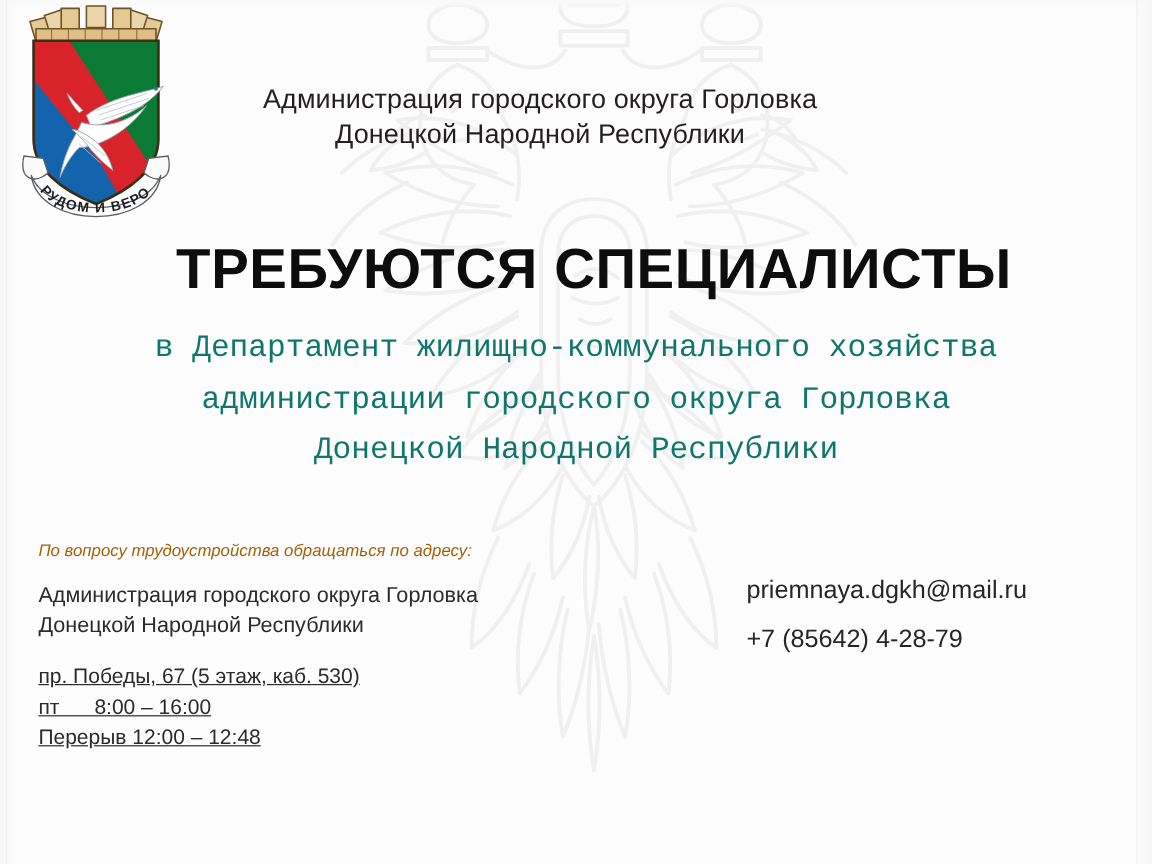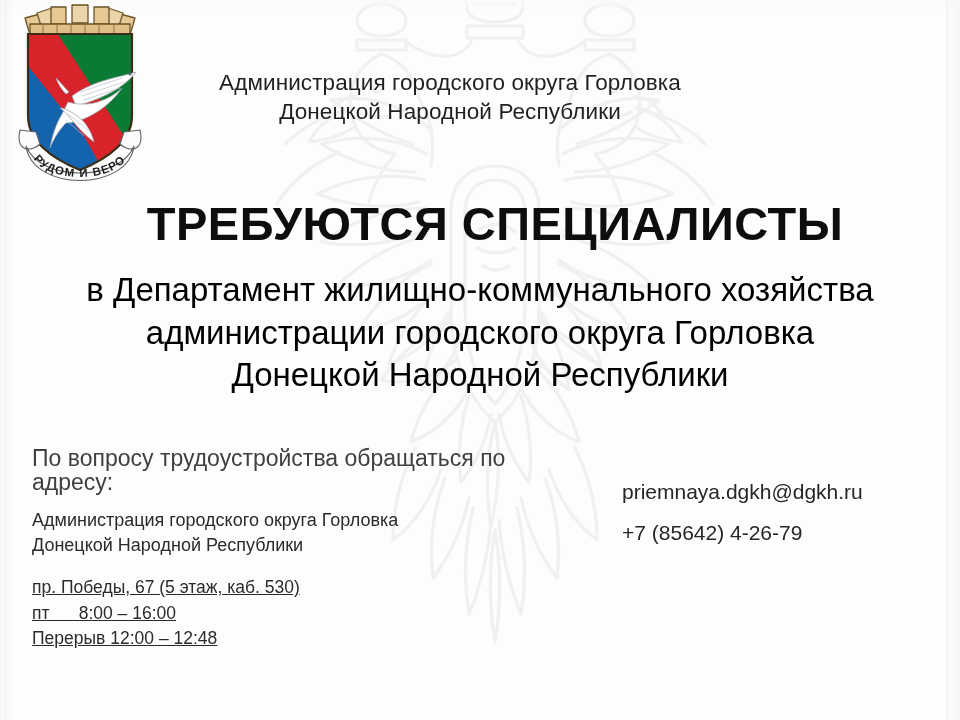--- a/index.html
+++ b/index.html
@@ -100,38 +100,40 @@
 
   
   #subtitle {
     position: absolute;
     left: 0;
     top: 269px;
     width: 960px;
     text-align: center;
   }
   #subtitle .sline {
-    font-size: 33px;
+    font-size: 26px;
     line-height: 42.5px;
-    color: #000000;
+    color: #0f766e;
     white-space: nowrap;
+    font-family: Liberation Mono, monospace;
   }
 
   
   #contact-left {
     position: absolute;
     left: 32px;
     top: 446px;
     width: 520px;
   }
   #contact-left .lead {
-    font-size: 23px;
+    font-size: 14px;
     line-height: 24px;
-    color: #404040;
+    color: #a16207;
     margin-bottom: 14px;
+    font-style: italic;
   }
   #contact-left .org {
     font-size: 18px;
     line-height: 25px;
     color: #2b2b2b;
     margin-bottom: 17px;
   }
   #contact-left .sched {
     font-size: 17.5px;
     line-height: 25.5px;
@@ -348,17 +350,17 @@
       <div>Донецкой Народной Республики</div>
     </div>
     <div class="sched">
       <div class="row">пр. Победы, 67 (5 этаж, каб. 530)</div>
       <div class="row">пт      8:00 – 16:00</div>
       <div class="row">Перерыв 12:00 – 12:48</div>
     </div>
   </div>
 
   <div id="contact-right">
-    <div class="email">priemnaya.dgkh@dgkh.ru</div>
-    <div class="phone">+7 (85642) 4-26-79</div>
+    <div class="email">priemnaya.dgkh@mail.ru</div>
+    <div class="phone">+7 (85642) 4-28-79</div>
   </div>
 
 </div>
 
 </body></html>

